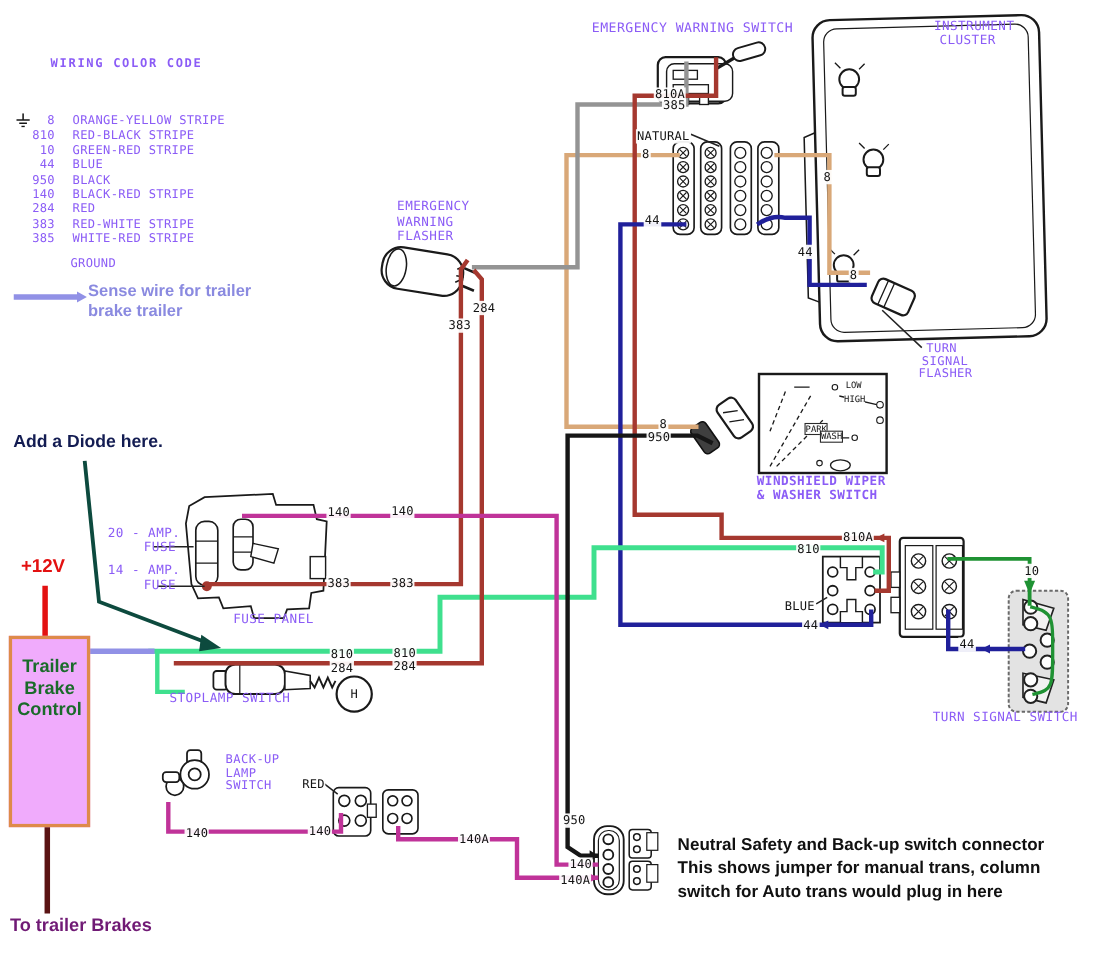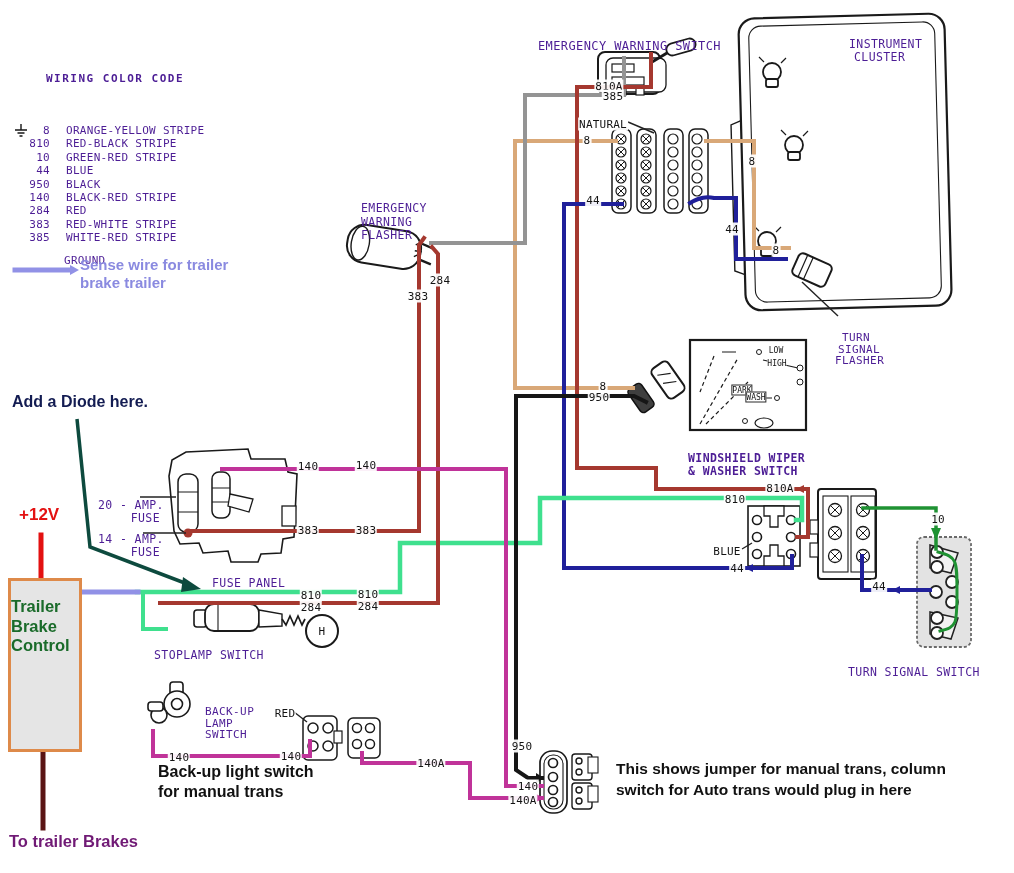--- a/index.html
+++ b/index.html
@@ -1,38 +1,38 @@
 <!DOCTYPE html>
 <html><head>
 <meta charset="utf-8">
 <style>
   html,body{margin:0;padding:0;background:#fff;}
   #canvas{position:relative;width:1014px;height:873px;background:#ffffff;overflow:hidden;
           font-family:"DejaVu Sans Mono",monospace;color:#111;}
   svg{position:absolute;left:0;top:0;}
   .abs{position:absolute;white-space:nowrap;}
-  .mono{font-family:"DejaVu Sans Mono",monospace;color:#4c1d95;margin-top:21px;}
+  .mono{font-family:"DejaVu Sans Mono",monospace;color:#8b5cf6;}
   .sans{font-family:"Liberation Sans",sans-serif;}
   
   #legend-title{left:46px;top:51px;font-size:11px;letter-spacing:1.5px;font-weight:bold;}
   #legend-rows{left:14px;top:103px;width:260px;}
   .lrow{display:flex;font-size:11px;line-height:13.4px;letter-spacing:.3px;}
   .lcode{width:36px;text-align:right;padding-right:16px;}
   .lground{display:flex;margin-top:9px;font-size:11px;align-items:center;letter-spacing:.3px;}
   .lground .lcode{padding-right:14px;}
   
   .wl{position:absolute;transform:translate(-50%,-50%);font:11px "DejaVu Sans Mono",monospace;
       color:#131313;background:rgba(255,255,255,.93);padding:0 1px;white-space:nowrap;z-index:6;letter-spacing:.2px;}
   .wl-sm{font-size:8px;padding:0;letter-spacing:0;}
   .wl-box{border:1px solid #2a2a2a;}
   
   .clabel{font-size:11.5px;line-height:13px;letter-spacing:.4px;z-index:6;}
   .bold{font-weight:bold;}
-  #trailer-box{left:8px;top:578px;width:68px;height:152px;border:3px solid #de8a4a;background:#e5e5e5;
-               z-index:4;text-align:left;padding-top:16px;}
+  #trailer-box{left:8px;top:578px;width:68px;height:152px;border:3px solid #de8a4a;background:#f0abfc;
+               z-index:4;text-align:center;padding-top:16px;}
   #trailer-box div{font:bold 16.5px/19.5px "Liberation Sans",sans-serif;color:#1a6b2a;}
   .note{z-index:6;}
 </style>
 </head>
 <body>
 
 <div id="canvas">
 
 <svg width="1014" height="873" viewBox="0 0 1014 873">
 
@@ -357,26 +357,23 @@
 <div class="abs sans bold note" style="left:19px;top:505px;font-size:17px;color:#e31111;">+12V</div>
 
 <div class="abs" id="trailer-box">
   <div>Trailer</div>
   <div>Brake</div>
   <div>Control</div>
 </div>
 
 <div class="abs sans bold note" style="left:9px;top:832px;font-size:16.5px;color:#701a75;">To trailer Brakes</div>
 
-<div class="abs sans bold note" style="left:158px;top:762px;font-size:16px;line-height:20px;color:#111;">
-  <div>Back-up light switch</div>
-      <div>for manual trans</div>
-</div>
 
 <div class="abs sans bold note" style="left:616px;top:758px;font-size:15.5px;line-height:21px;color:#111;">
+  <div>Neutral Safety and Back-up switch connector</div>
   <div>This shows jumper for manual trans, column</div>
   <div>switch for Auto trans would plug in here</div>
 </div>
 
 <div class="abs mono clabel" style="left:538px;top:19px;font-size:12px;">EMERGENCY WARNING SWITCH</div>
 <div class="abs mono clabel" style="left:849px;top:17px;line-height:12.5px;">
   <div>INSTRUMENT</div>
   <div style="padding-left:5px;">CLUSTER</div>
 </div>
 <div class="abs mono clabel" style="left:828px;top:311px;font-size:11px;line-height:11.5px;">

